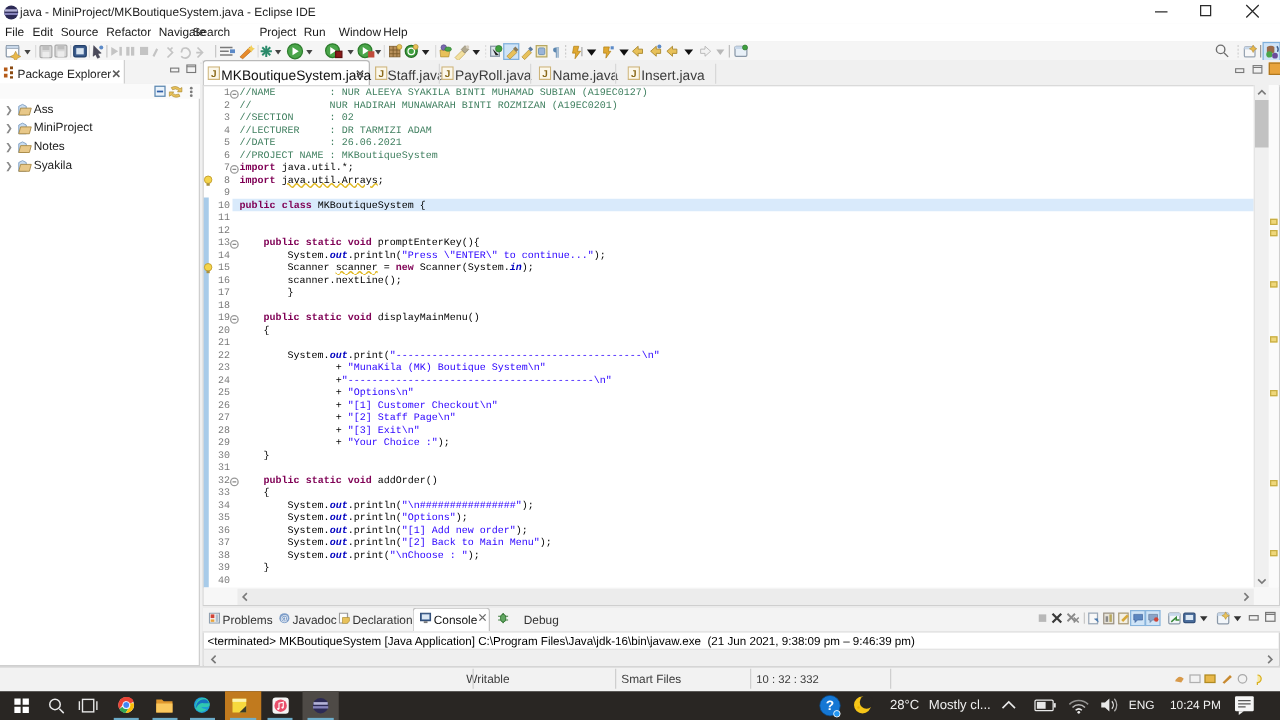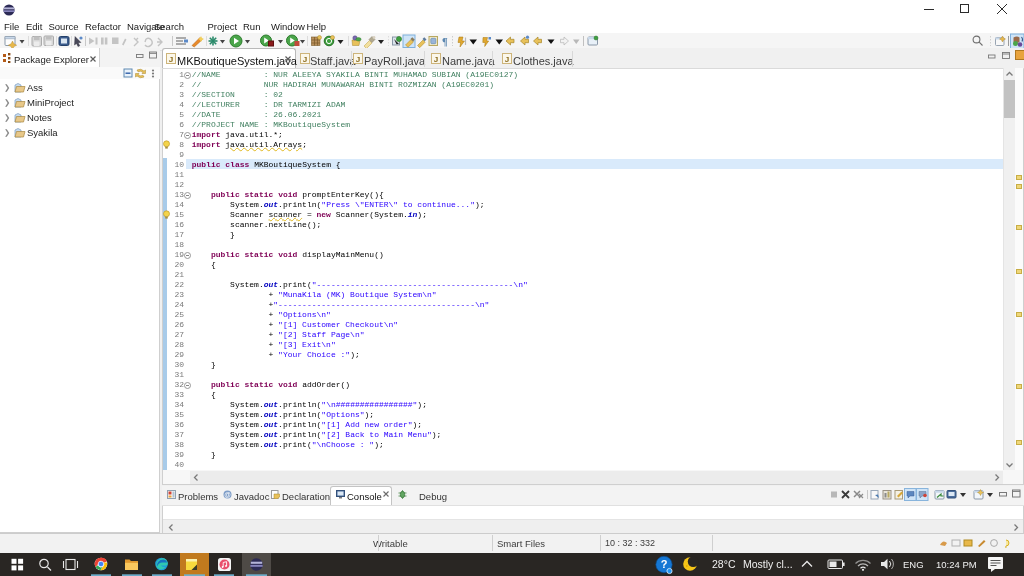--- a/index.html
+++ b/index.html
@@ -50,20 +50,21 @@
 </style></head>
 <body>
 <div id="scr">
 
 <div class="abs" id="titlebar"></div>
 <svg class="abs" style="left:3px;top:4px" width="12" height="12" viewBox="0 0 12 12">
       <circle cx="6" cy="6" r="5.6" fill="#2c2a55"></circle>
       <rect x="1" y="3.4" width="10" height="1.9" fill="#b4b3d8"></rect>
       <rect x="0.6" y="6.3" width="10.8" height="1.7" fill="#8683bb"></rect>
     </svg>
+<div class="abs" id="title">java - MiniProject/MKBoutiqueSystem.java - Eclipse IDE</div>
 <svg class="abs" style="left:919px;top:0px" width="105" height="19" viewBox="0 0 105 19">
       <g stroke="#2b2b2b" stroke-width="1" fill="none">
         <line x1="5" y1="9.5" x2="15" y2="9.5"></line>
         <rect x="41.5" y="4.5" width="8" height="8"></rect>
         <path d="M78 4 L88 14 M88 4 L78 14"></path>
       </g>
     </svg>
 
 <div class="abs" id="menubar"></div>
 <div class="mi" style="left:4px">File</div>
@@ -326,21 +327,21 @@
 <svg class="abs" style="left:431px;top:53px" width="10" height="11" viewBox="0 0 10 11">
         <rect x="0.5" y="0.5" width="9" height="10" fill="#fbf7ea" stroke="#cdb47a"></rect>
         <text x="5" y="8.5" font-size="8" font-weight="bold" fill="#8a6a1a" text-anchor="middle" font-family="Liberation Sans">J</text>
       </svg>
 <div class="edtab" style="left:442px;top:55px">Name.java</div>
 <div class="abs" style="left:492px;top:51px;width:1px;height:16px;background:#d8d8d8"></div>
 <svg class="abs" style="left:502px;top:53px" width="10" height="11" viewBox="0 0 10 11">
         <rect x="0.5" y="0.5" width="9" height="10" fill="#fbf7ea" stroke="#cdb47a"></rect>
         <text x="5" y="8.5" font-size="8" font-weight="bold" fill="#8a6a1a" text-anchor="middle" font-family="Liberation Sans">J</text>
       </svg>
-<div class="edtab" style="left:513px;top:55px">Clothes.java</div>
+<div class="edtab" style="left:513px;top:55px">Insert.java</div>
 <div class="abs" style="left:572px;top:51px;width:1px;height:16px;background:#d8d8d8"></div>
 <svg class="abs" style="left:987px;top:51px" width="28" height="9" viewBox="0 0 28 9">
         <g fill="none" stroke="#787878" stroke-width="0.9">
           <rect x="1.5" y="4" width="6.5" height="3"></rect>
           <rect x="15.5" y="1.5" width="7" height="6"></rect>
           <line x1="15.5" y1="3" x2="22.5" y2="3"></line>
         </g>
       </svg>
 </div>
 <div class="abs" id="curline"></div>
@@ -536,20 +537,21 @@
 </g>
       </svg>
 <div class="abs" style="left:163px;top:519px;width:860px;height:14px;background:#efefef;border-top:1px solid #e4e4e4"></div>
 <svg class="abs" style="left:167px;top:523px" width="8" height="9" viewBox="0 0 8 9">
         <path d="M5.5 1.5 L2.5 4.5 L5.5 7.5" stroke="#7a7a7a" stroke-width="1.3" fill="none"></path>
       </svg>
 <svg class="abs" style="left:1012px;top:523px" width="8" height="9" viewBox="0 0 8 9">
         <path d="M2.5 1.5 L5.5 4.5 L2.5 7.5" stroke="#7a7a7a" stroke-width="1.3" fill="none"></path>
       </svg>
 </div>
+<div class="abs" id="constext">&lt;terminated&gt; MKBoutiqueSystem [Java Application] C:\Program Files\Java\jdk-16\bin\javaw.exe  (21 Jun 2021, 9:38:09 pm – 9:46:39 pm)</div>
 
 <div class="abs" id="statusbar"></div>
 <div class="st" style="left:373px">Writable</div>
 <div class="st" style="left:497px">Smart Files</div>
 <div class="st" style="left:605px;font-size:9px">10 : 32 : 332</div>
 <div class="stsep" style="left:378px"></div>
 <div class="stsep" style="left:492px"></div>
 <div class="stsep" style="left:600px"></div>
 <div class="stsep" style="left:712px"></div>
 <div class="abs" id="sticons">

